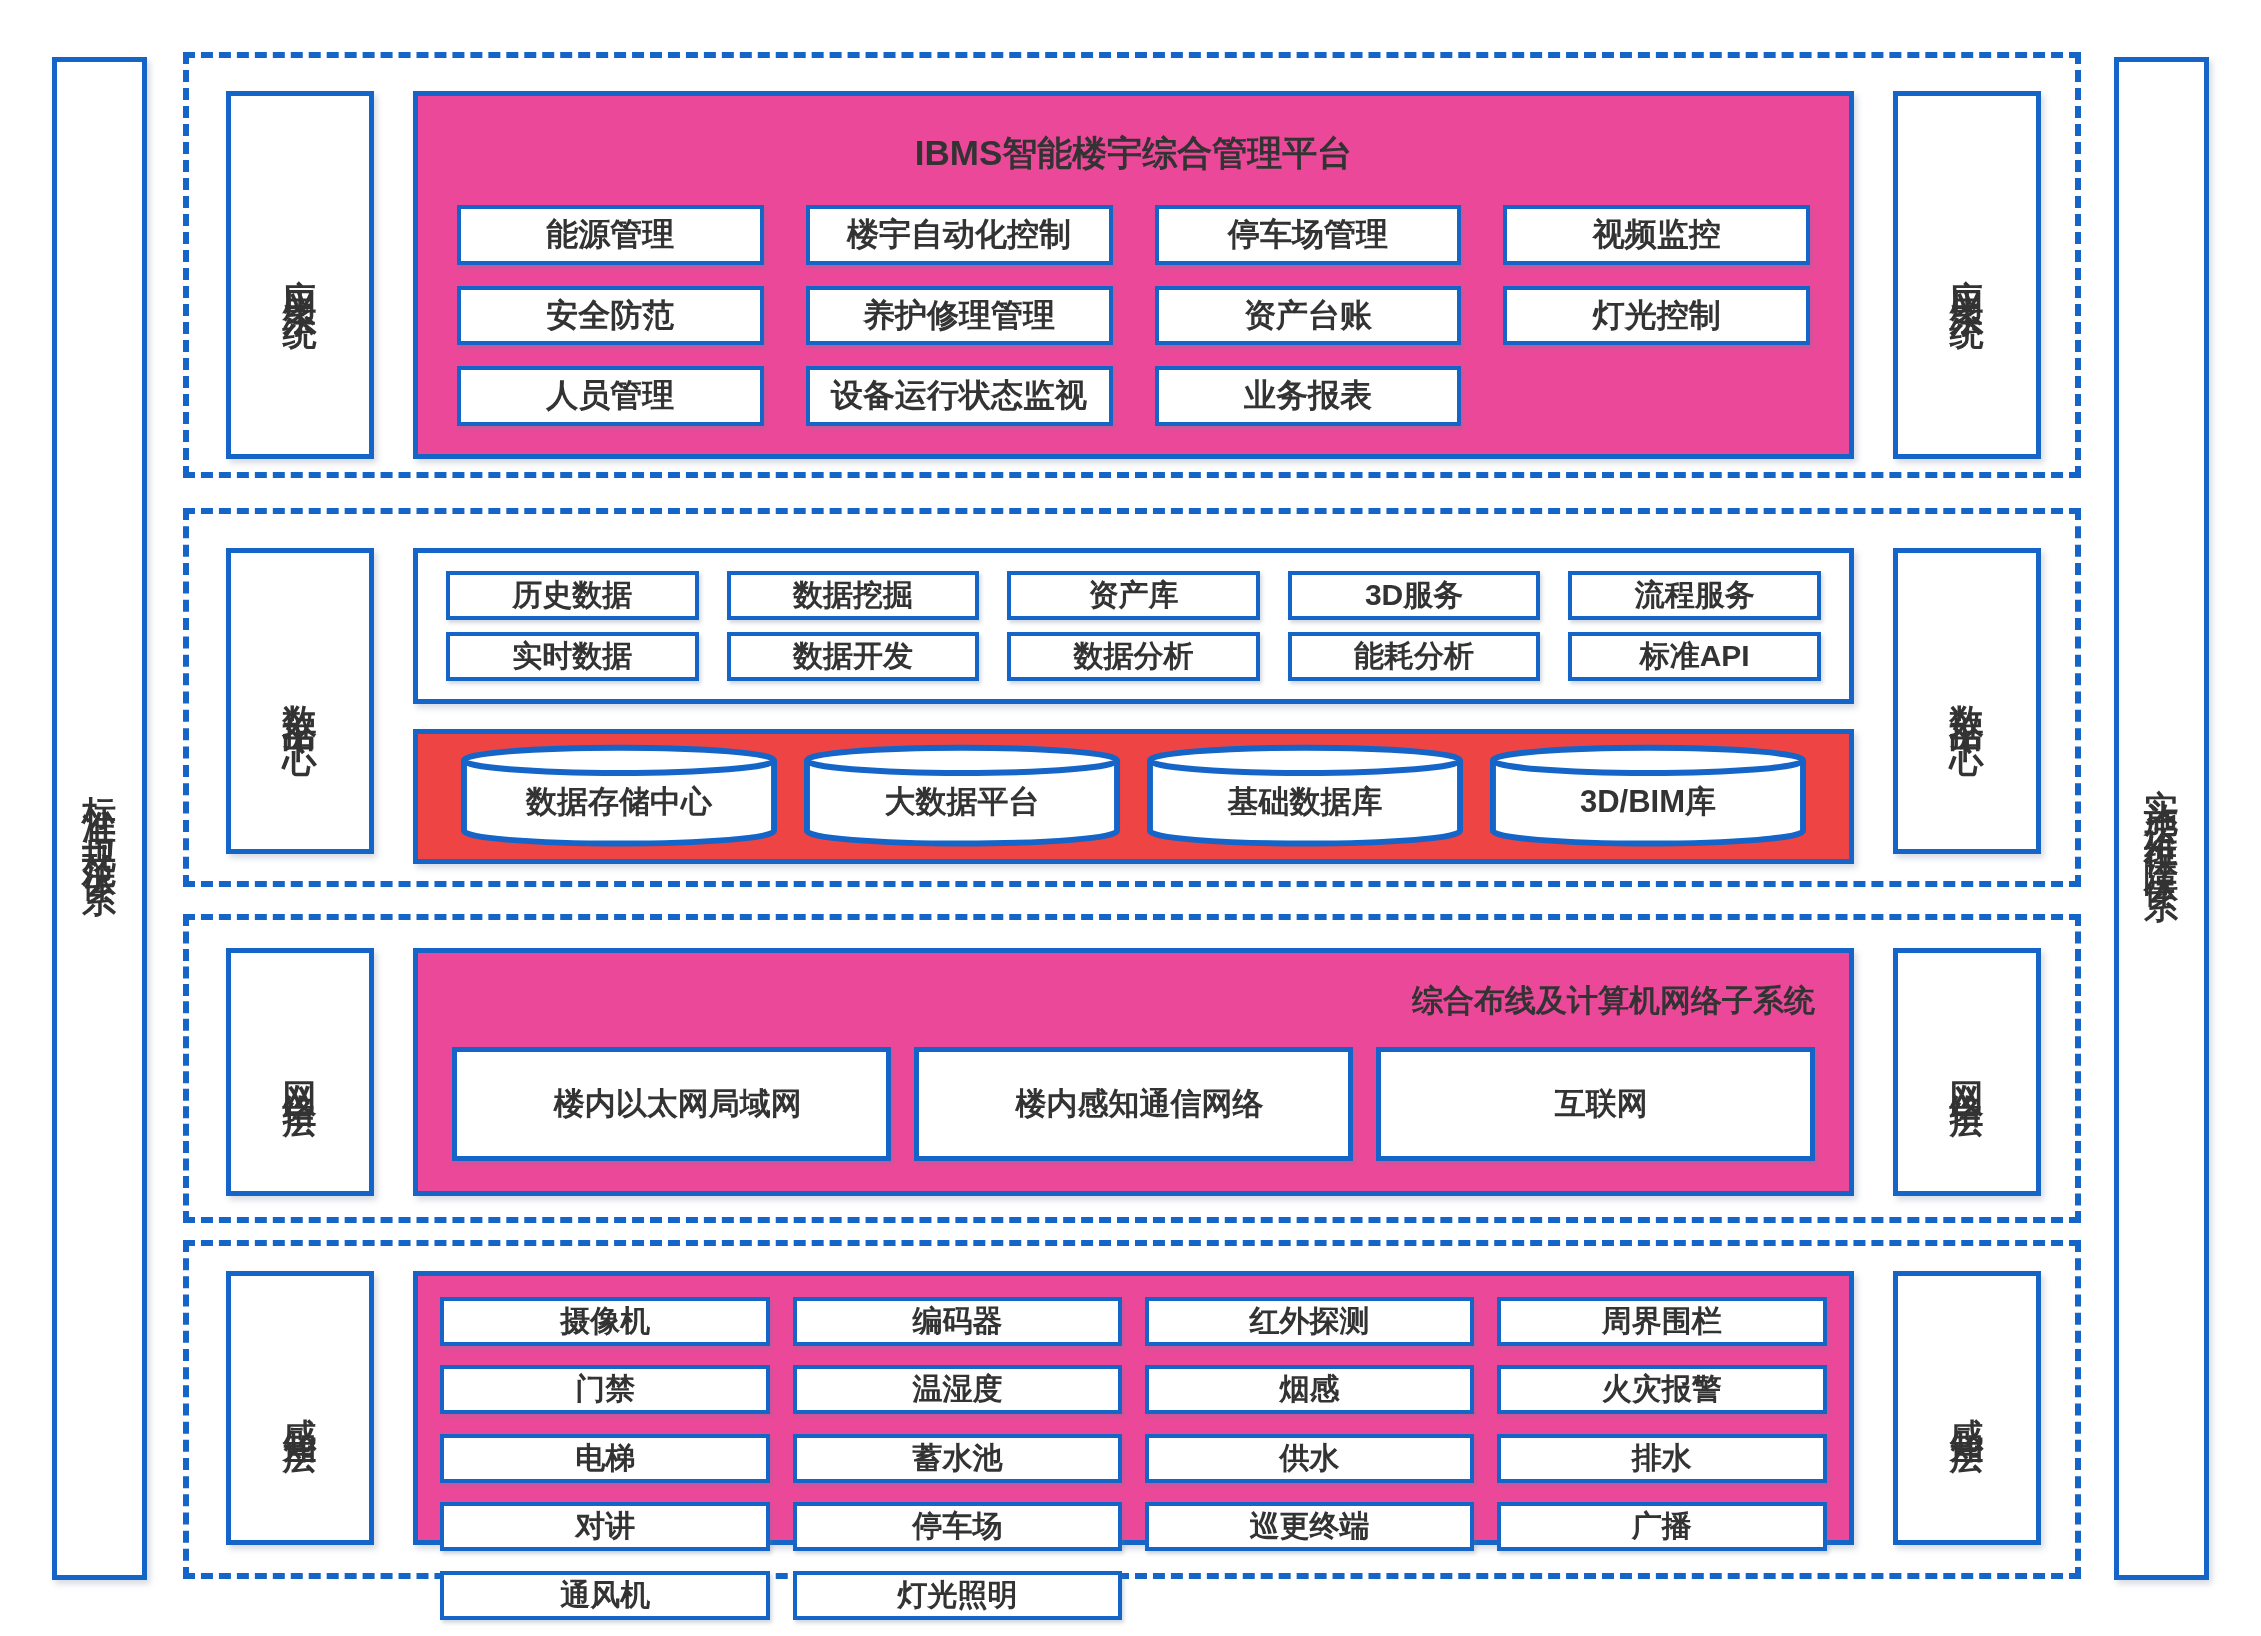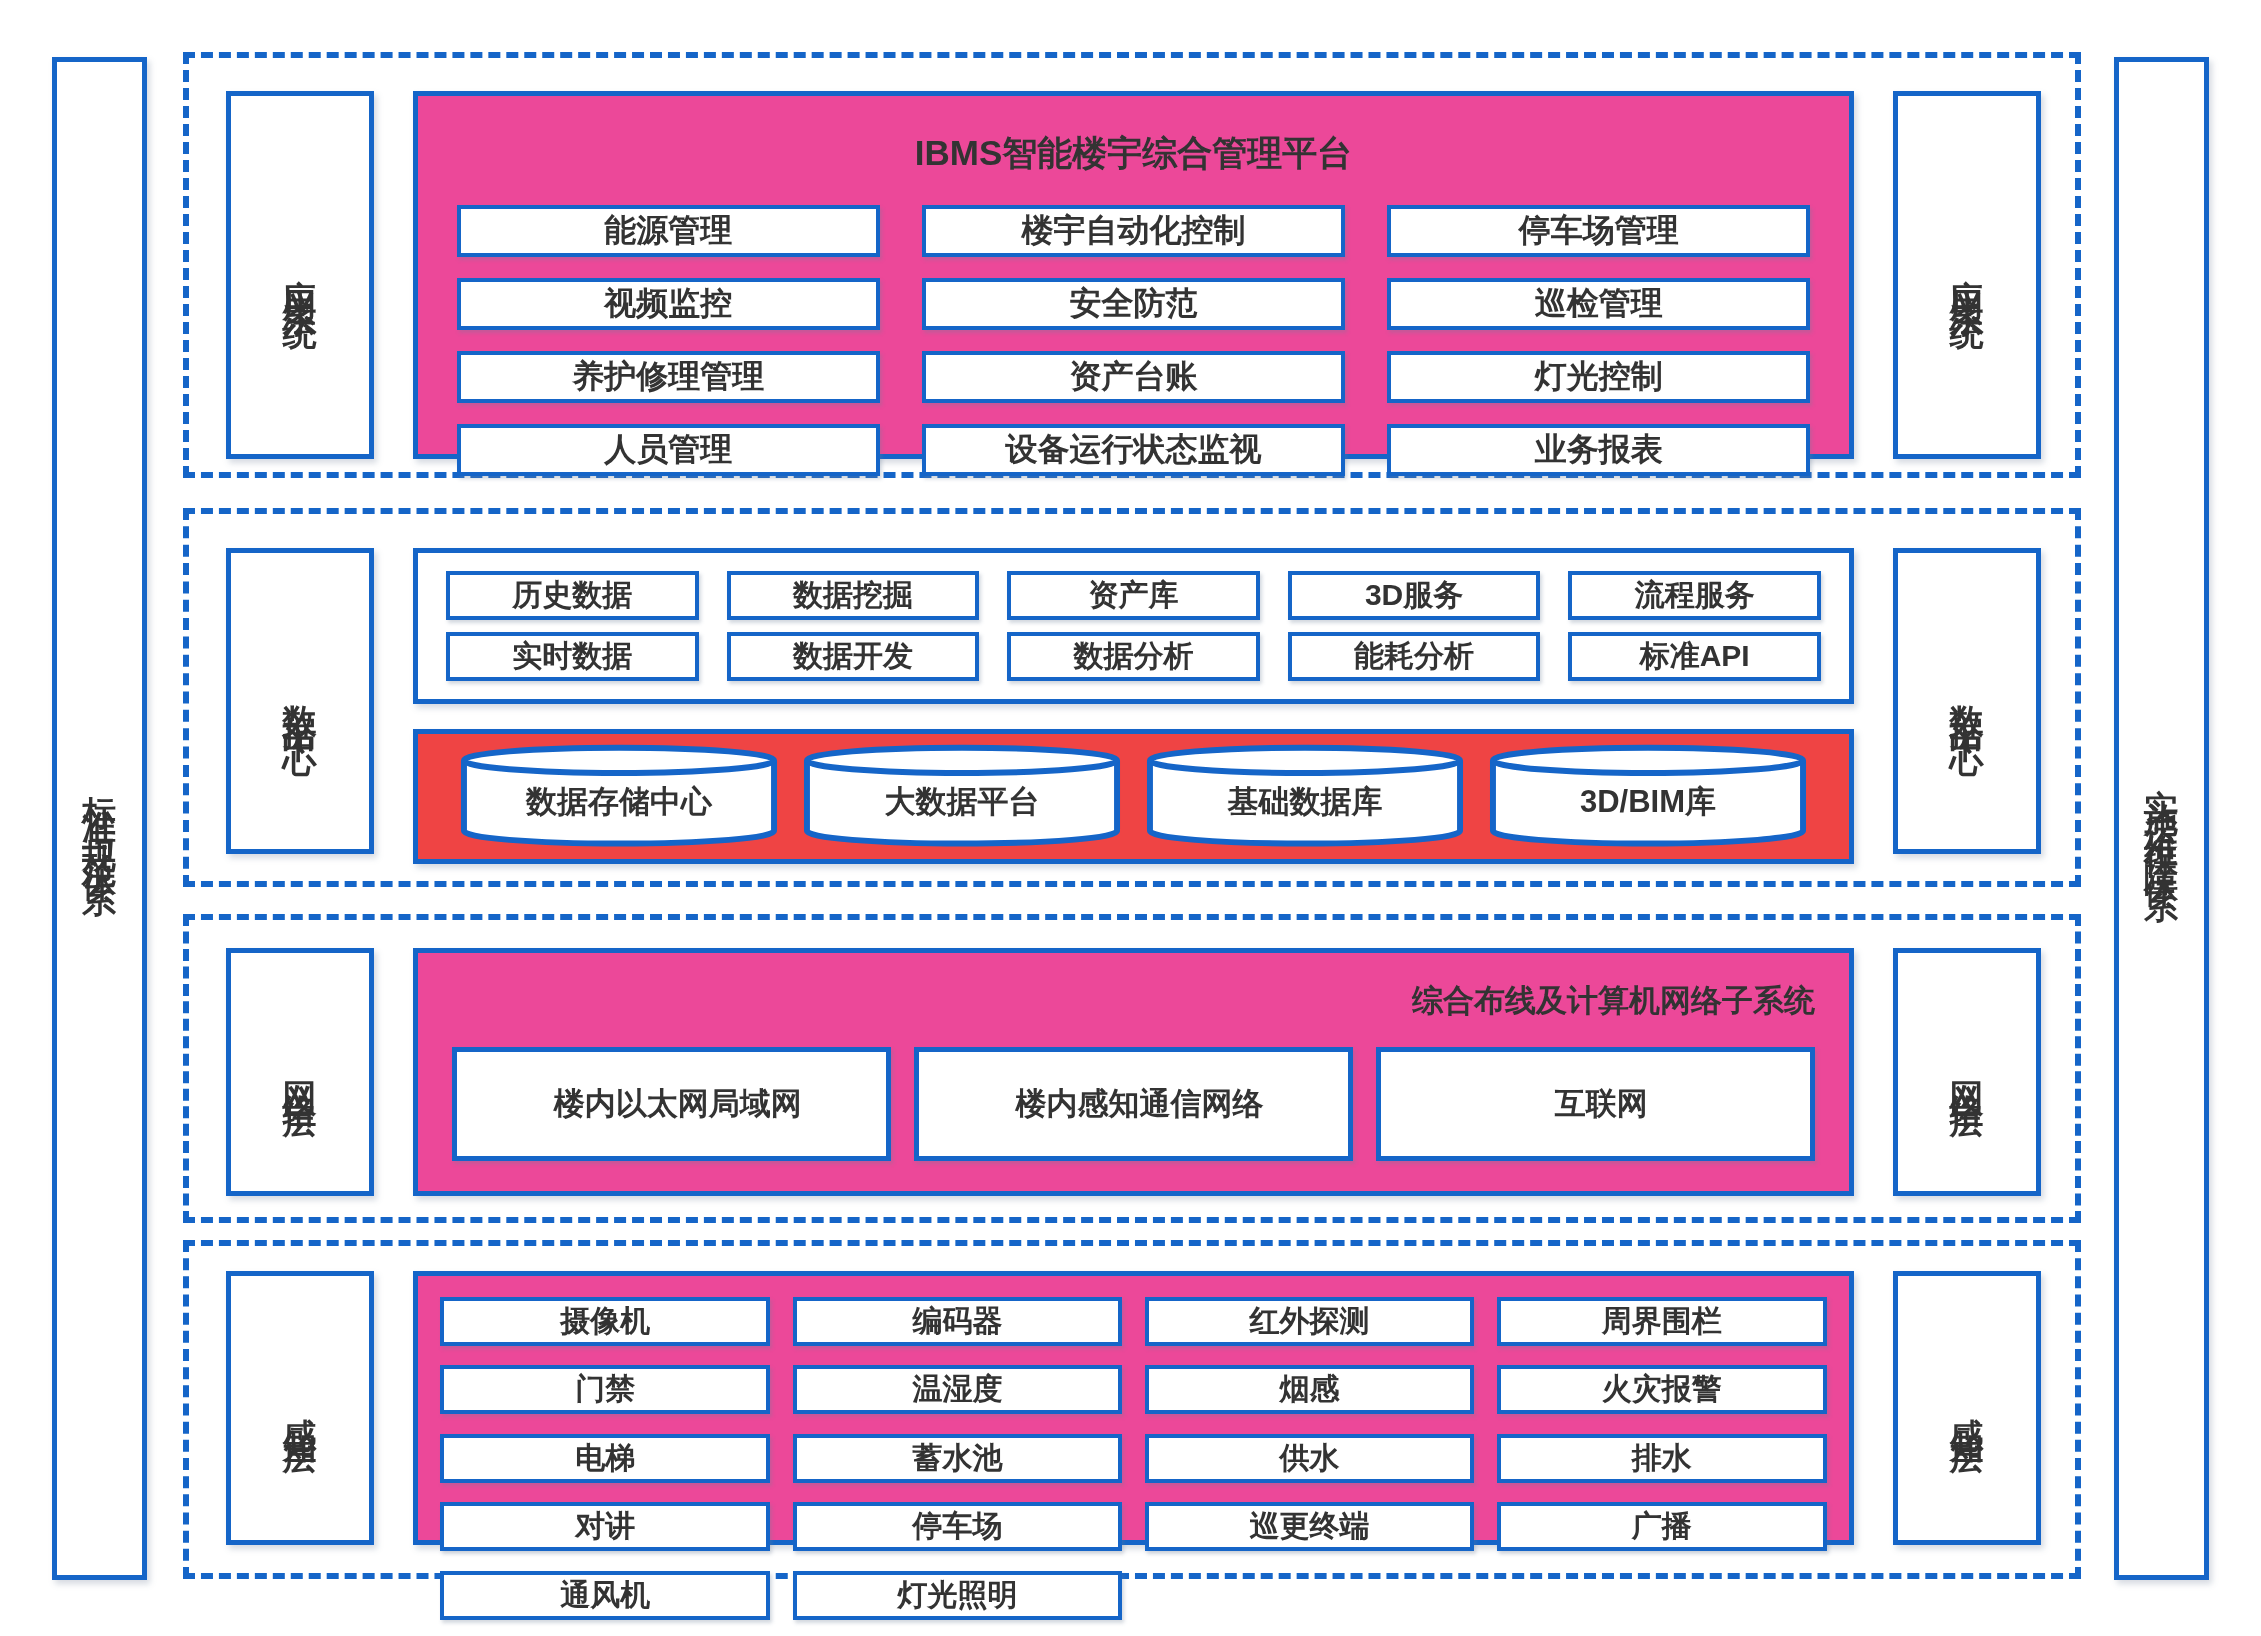--- a/index.html
+++ b/index.html
@@ -62,21 +62,21 @@
     box-shadow:2.2px 3px 3.7px rgba(110,125,150,0.30);
   }
 
   
   .app-main{padding:19.4px 22.4px 28px;}
   .app-title{
     text-align:center;font-weight:700;font-size:35px;
     margin:15px 0 28px;color:var(--text);
   }
   .app-grid{
-    flex:1;display:grid;grid-template-columns:repeat(3,1fr);
+    flex:1;display:grid;grid-template-columns:repeat(4,1fr);
     grid-template-rows:repeat(3,1fr);column-gap:42px;row-gap:21px;
     padding:0 16.4px;
     font-family:Liberation Serif, serif;
   }
   .app-grid .cellbox{font-size:32px;}
 
   
   .data-main{border:none;box-shadow:none;gap:25px;background:transparent;}
   .data-grid-box{
     border:5.2px solid var(--blue);background:#fff;
@@ -137,21 +137,20 @@
       <span class="vtext">应用系统</span>
     </div>
     <div class="main-box app-main">
       <div class="app-title">IBMS智能楼宇综合管理平台</div>
       <div class="app-grid">
         <div class="cellbox">能源管理</div>
         <div class="cellbox">楼宇自动化控制</div>
         <div class="cellbox">停车场管理</div>
         <div class="cellbox">视频监控</div>
         <div class="cellbox">安全防范</div>
-        <div class="cellbox">巡检管理</div>
         <div class="cellbox">养护修理管理</div>
         <div class="cellbox">资产台账</div>
         <div class="cellbox">灯光控制</div>
         <div class="cellbox">人员管理</div>
         <div class="cellbox">设备运行状态监视</div>
         <div class="cellbox">业务报表</div>
       </div>
     </div>
     <div class="side-label">
       <span class="vtext">应用系统</span>

